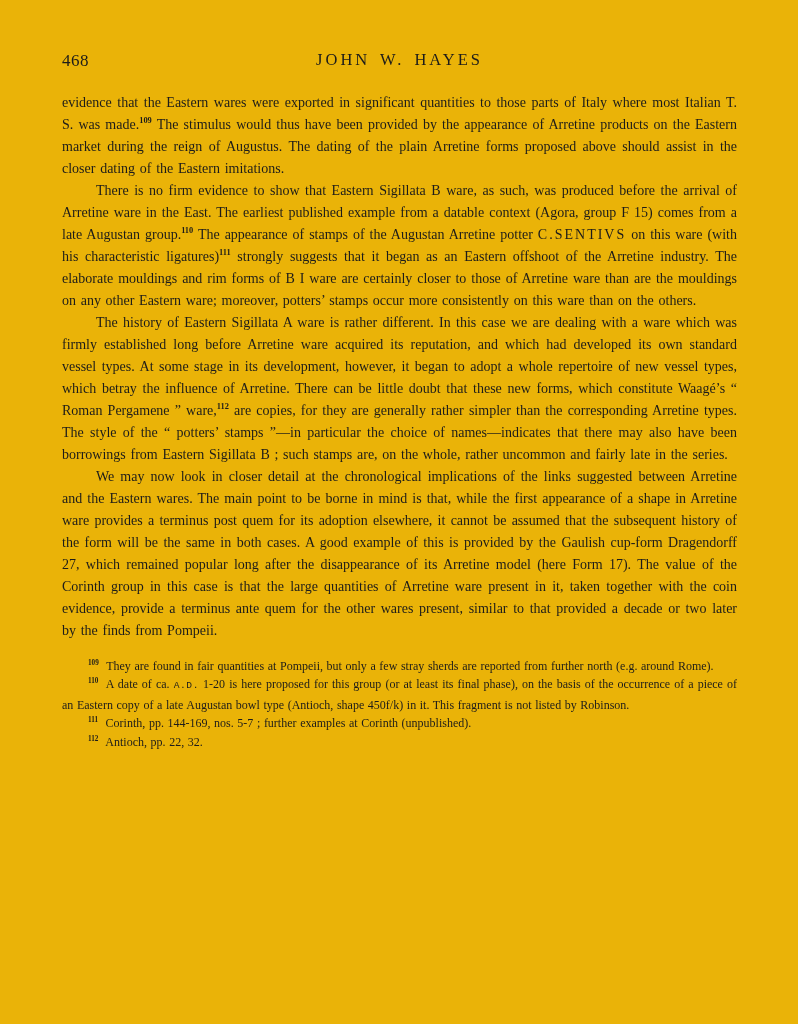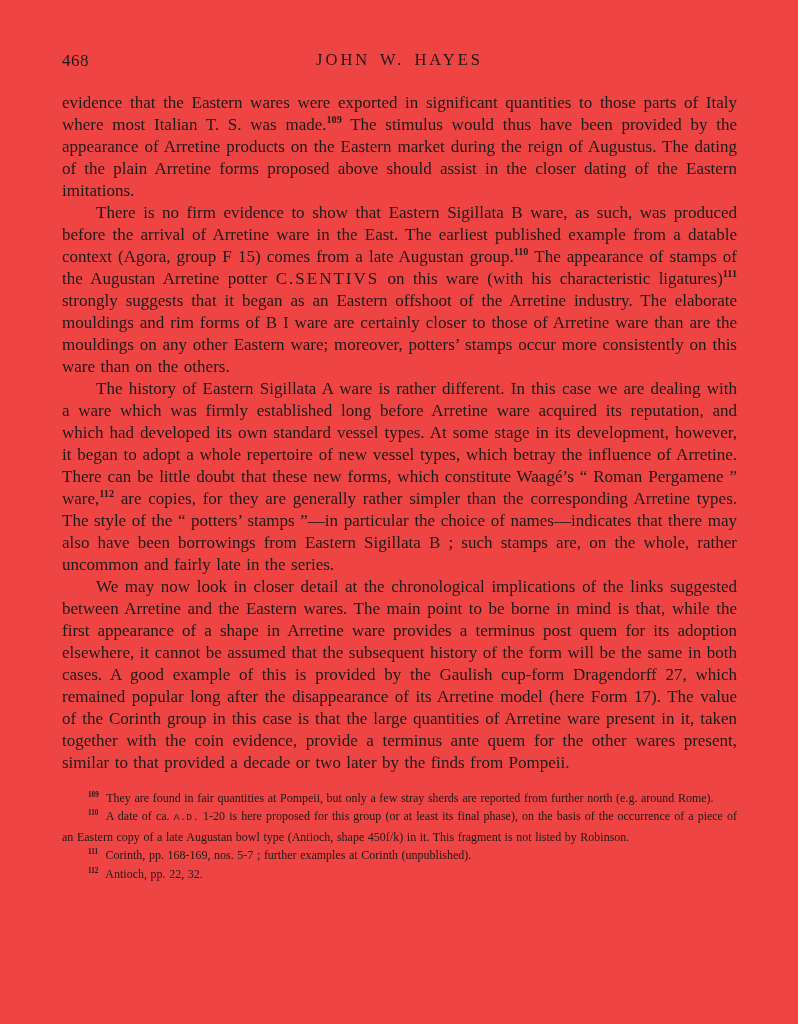--- a/index.html
+++ b/index.html
@@ -8,42 +8,42 @@
     background: #fbfbf8;
     color: #1d1c1a;
     font-family: "Liberation Serif", serif;
     overflow: hidden;
   }
   .page {
     position: relative;
     width: 798px;
     height: 1024px;
     padding: 50px 61px 14px 62px;
-    background: #ef4444;
+    background: #eab308;
   }
   .page-header {
     position: relative;
     height: 19px;
     margin-bottom: 23px;
   }
   .page-number {
     position: absolute;
     left: 0;
     top: 1px;
     font-size: 17px;
     letter-spacing: 0.5px;
   }
   .running-head {
     text-align: center;
     font-size: 16.5px;
     letter-spacing: 3px;
     word-spacing: 3px;
   }
   .body-text {
-    font-size: 17px;
+    font-size: 14px;
     line-height: 22px;
     text-align: justify;
     word-spacing: 1.2px;
     margin-top: 12px;
   }
   .para { text-indent: 0; }
   .para.indent { text-indent: 34px; }
   .run-n { }
   .run-i { }
   .run-sup {
@@ -77,16 +77,16 @@
   <div class="body-text">
       <p class="para"><span class="run-n">evidence that the Eastern wares were exported in significant quantities to those parts of Italy where most Italian T. S. was made.</span><span class="run-sup">109</span><span class="run-n"> The stimulus would thus have been provided by the appearance of Arretine products on the Eastern market during the reign of Augustus.  The dating of the plain Arretine forms proposed above should assist in the closer dating of the Eastern imitations.</span></p>
       <p class="para indent"><span class="run-n">There is no firm evidence to show that Eastern Sigillata B ware, as such, was produced before the arrival of Arretine ware in the East.  The earliest published example from a datable context (</span><span class="run-i">Agora</span><span class="run-n">, group F 15) comes from a late Augustan group.</span><span class="run-sup">110</span><span class="run-n"> The appearance of stamps of the Augustan Arretine potter </span><span class="run-sp">C.SENTIVS</span><span class="run-n"> on this ware (with his characteristic ligatures)</span><span class="run-sup">111</span><span class="run-n"> strongly suggests that it began as an Eastern offshoot of the Arretine industry.  The elaborate mouldings and rim forms of B I ware are certainly closer to those of Arretine ware than are the mouldings on any other Eastern ware; moreover, potters’ stamps occur more consistently on this ware than on the others.</span></p>
       <p class="para indent"><span class="run-n">The history of Eastern Sigillata A ware is rather different.  In this case we are dealing with a ware which was firmly established long before Arretine ware acquired its reputation, and which had developed its own standard vessel types.  At some stage in its development, however, it began to adopt a whole repertoire of new vessel types, which betray the influence of Arretine.  There can be little doubt that these new forms, which constitute Waagé’s “ Roman Pergamene ” ware,</span><span class="run-sup">112</span><span class="run-n"> are copies, for they are generally rather simpler than the corresponding Arretine types.  The style of the “ potters’ stamps ”—in particular the choice of names—indicates that there may also have been borrowings from Eastern Sigillata B ; such stamps are, on the whole, rather uncommon and fairly late in the series.</span></p>
       <p class="para indent"><span class="run-n">We may now look in closer detail at the chronological implications of the links suggested between Arretine and the Eastern wares.  The main point to be borne in mind is that, while the first appearance of a shape in Arretine ware provides a </span><span class="run-i">terminus post quem</span><span class="run-n"> for its adoption elsewhere, it cannot be assumed that the subsequent history of the form will be the same in both cases.  A good example of this is provided by the Gaulish cup-form Dragendorff 27, which remained popular long after the disappearance of its Arretine model (here Form 17).  The value of the Corinth group in this case  is that the large quantities of Arretine ware present in it, taken together with the coin evidence, provide a </span><span class="run-i">terminus ante quem</span><span class="run-n"> for the other wares present, similar to that provided a decade or two later by the finds from Pompeii.</span></p>
     </div>
 
   <div class="footnotes">
       <p class="footnote"><span class="run-sup">109</span><span class="run-n"> They are found in fair quantities at Pompeii, but only a few stray sherds are reported from further north (</span><span class="run-i">e.g.</span><span class="run-n"> around Rome).</span></p>
       <p class="footnote"><span class="run-sup">110</span><span class="run-n"> A date of </span><span class="run-i">ca.</span><span class="run-n"> </span><span class="run-sc">A.D.</span><span class="run-n"> 1-20 is here proposed for this group (or at least its final phase), on the basis of the occurrence of a piece of an Eastern copy of a late Augustan bowl type (</span><span class="run-i">Antioch</span><span class="run-n">, shape 450f/k) in it.  This fragment is not listed by Robinson.</span></p>
-      <p class="footnote"><span class="run-sup">111</span><span class="run-n"> </span><span class="run-i">Corinth</span><span class="run-n">, pp. 168-169, nos. 5-7 ; further examples at Corinth (unpublished).</span></p>
+      <p class="footnote"><span class="run-sup">111</span><span class="run-n"> </span><span class="run-i">Corinth</span><span class="run-n">, pp. 144-169, nos. 5-7 ; further examples at Corinth (unpublished).</span></p>
       <p class="footnote"><span class="run-sup">112</span><span class="run-n"> </span><span class="run-i">Antioch</span><span class="run-n">, pp. 22, 32.</span></p>
     </div>
 </div>
 
 </body></html>

